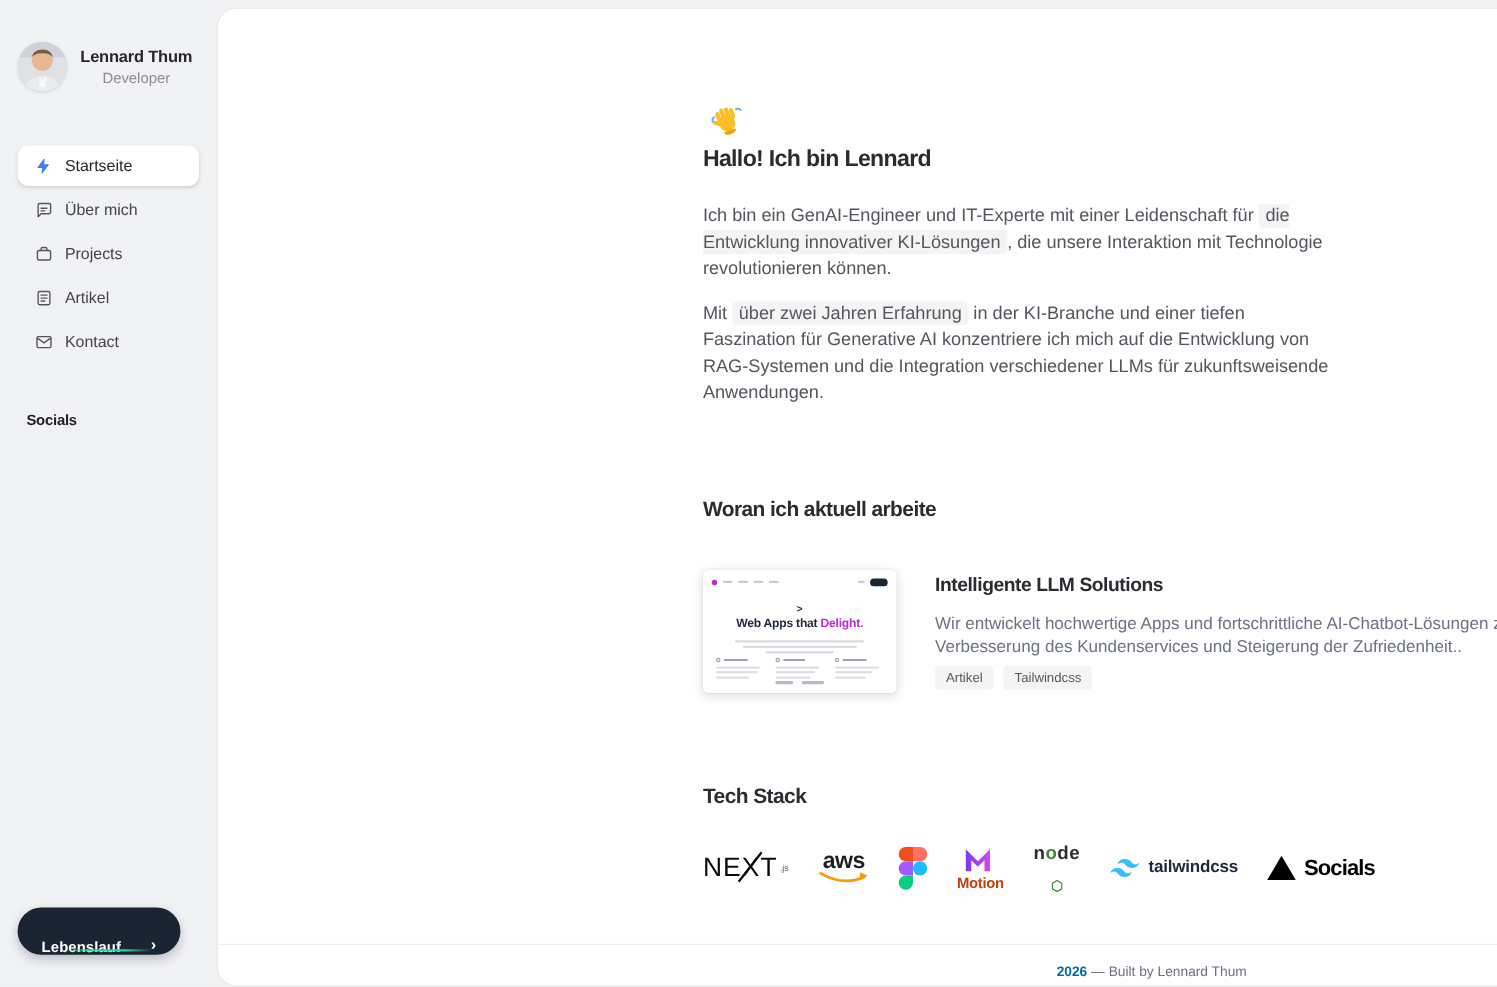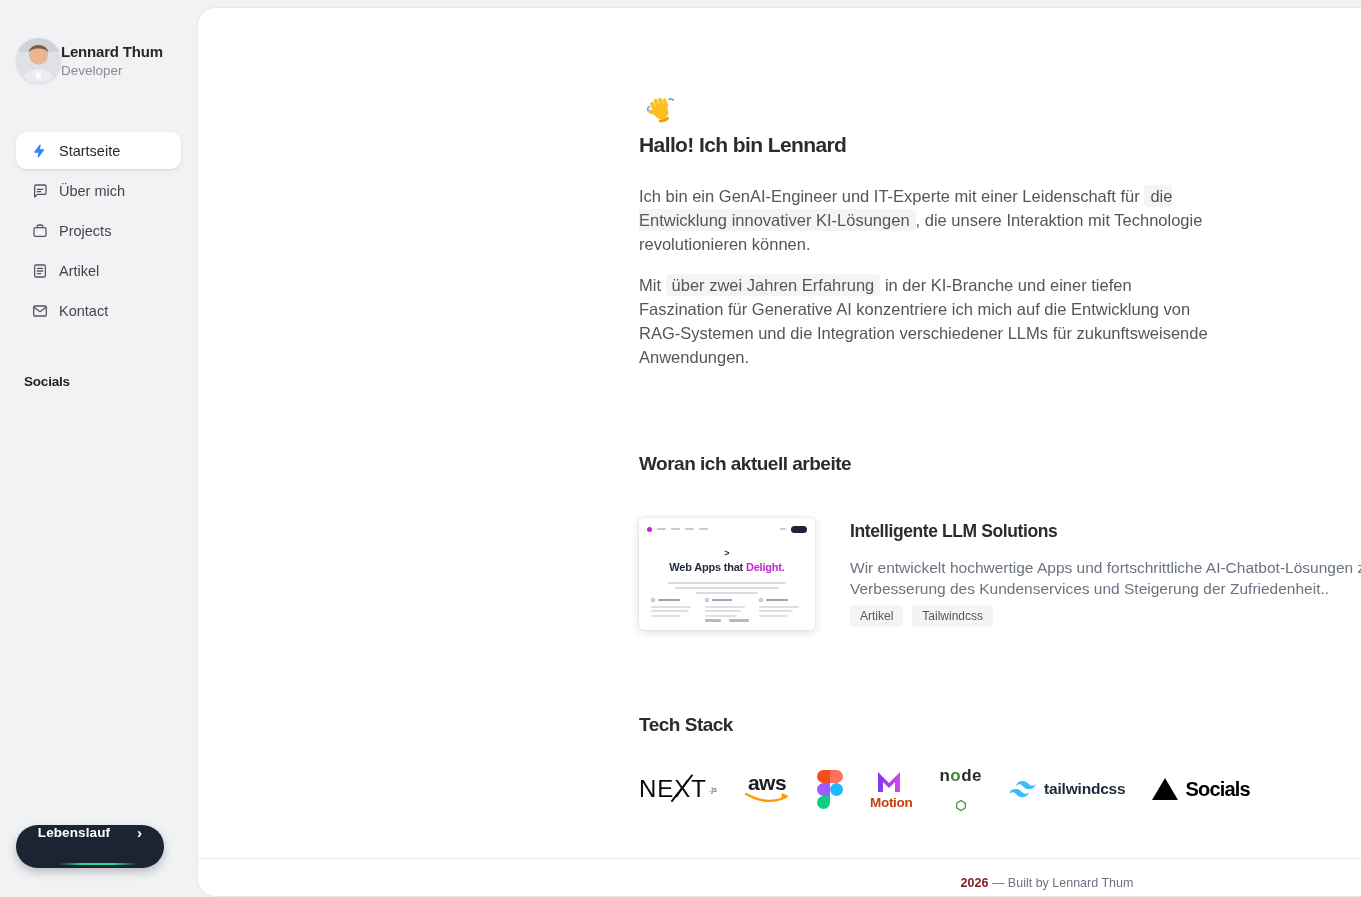--- a/index.html
+++ b/index.html
@@ -10,21 +10,21 @@
     color: #3f3f46;
     position: relative;
   }
 
   
   .sidebar {
     position: absolute; left: 0; top: 0;
     width: 197px; height: 897px;
     padding: 0 16px;
   }
-  .profile { display: flex; align-items: center; padding-top: 38px; }
+  .profile { display: flex; align-items: center; gap: 12px; padding-top: 38px; text-align: center; }
   .avatar {
     width: 45px; height: 45px; border-radius: 50%;
     overflow: hidden; flex: 0 0 45px;
     background: #e9eaec;
     box-shadow: 0 1px 3px rgba(0,0,0,.12);
   }
   .profile-name { font-size: 15px; font-weight: bold; color: #27272a; letter-spacing: -0.2px; }
   .profile-role { font-size: 13.5px; color: #8b8b92; margin-top: 3px; }
 
   .nav { margin-top: 49px; }
@@ -46,21 +46,21 @@
     font-size: 13.5px; font-weight: bold; color: #1f1f24; letter-spacing: -0.2px;
   }
   .socials-list { margin-top: 5px; }
 
   .resume-btn {
     position: absolute; left: 16px; bottom: 29px;
     width: 148px; height: 43px; border: none; cursor: pointer;
     border-radius: 22px; background: #1b2433; color: #ffffff;
     font-family: "Liberation Sans", sans-serif;
     font-size: 13.5px; font-weight: bold; letter-spacing: 0.1px;
-    display: flex; align-items: flex-start; justify-content: center; gap: 27px;
+    display: flex; align-items: flex-end; justify-content: center; gap: 27px;
     box-shadow: 0 4px 10px rgba(15,23,42,.25);
   }
   .resume-btn .accent-line {
     position: absolute; bottom: 3px; left: 42px; right: 26px; height: 2px;
     background: linear-gradient(90deg, rgba(45,212,156,0), #2dd49c 30%, #2dd49c 70%, rgba(45,212,156,0));
     border-radius: 2px;
   }
   .resume-btn .chev { font-size: 15px; font-weight: bold; margin-top: -1px; }
 
   
@@ -165,21 +165,21 @@
   .logo-vercel { gap: 7px; }
   .v-triangle { width: 0; height: 0; border-left: 13px solid transparent; border-right: 13px solid transparent; border-bottom: 22px solid #000; }
   .v-word { font-size: 20px; font-weight: bold; color: #000; letter-spacing: -0.8px; }
 
   
   .divider { position: absolute; left: 0; top: 850px; width: 100%; height: 1px; background: #ebebee; }
   .footer {
     position: absolute; top: 868px; left: 441px; width: 816px;
     text-align: center; font-size: 12.5px; color: #6b7280;
   }
-  .footer .year { font-weight: bold; color: #7f1d1d; }
+  .footer .year { font-weight: bold; color: #0369a1; }
 </style>
 </head>
 <body>
 
 <aside class="sidebar">
 
   <div class="profile">
     <div class="avatar">
       <svg viewBox="0 0 45 45" width="45" height="45">
         <rect width="45" height="45" fill="#dfe1e5"></rect>

